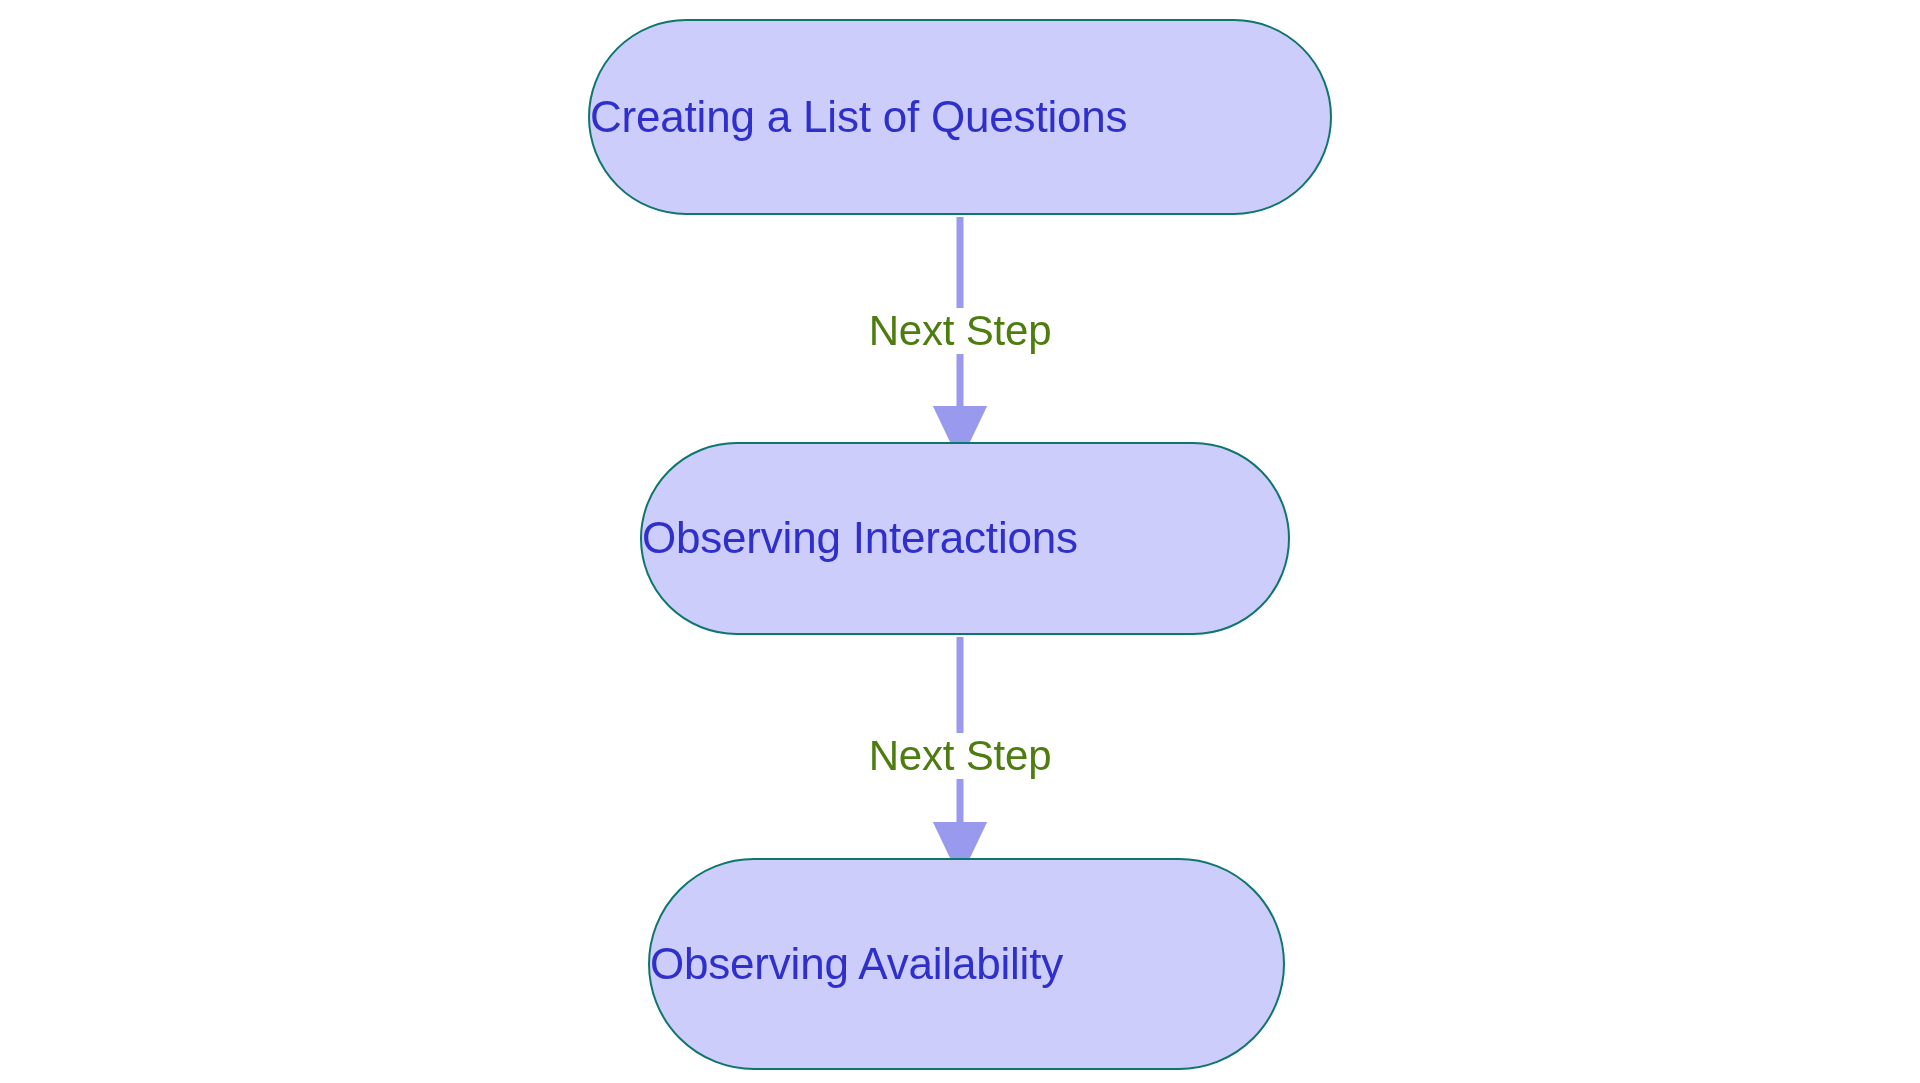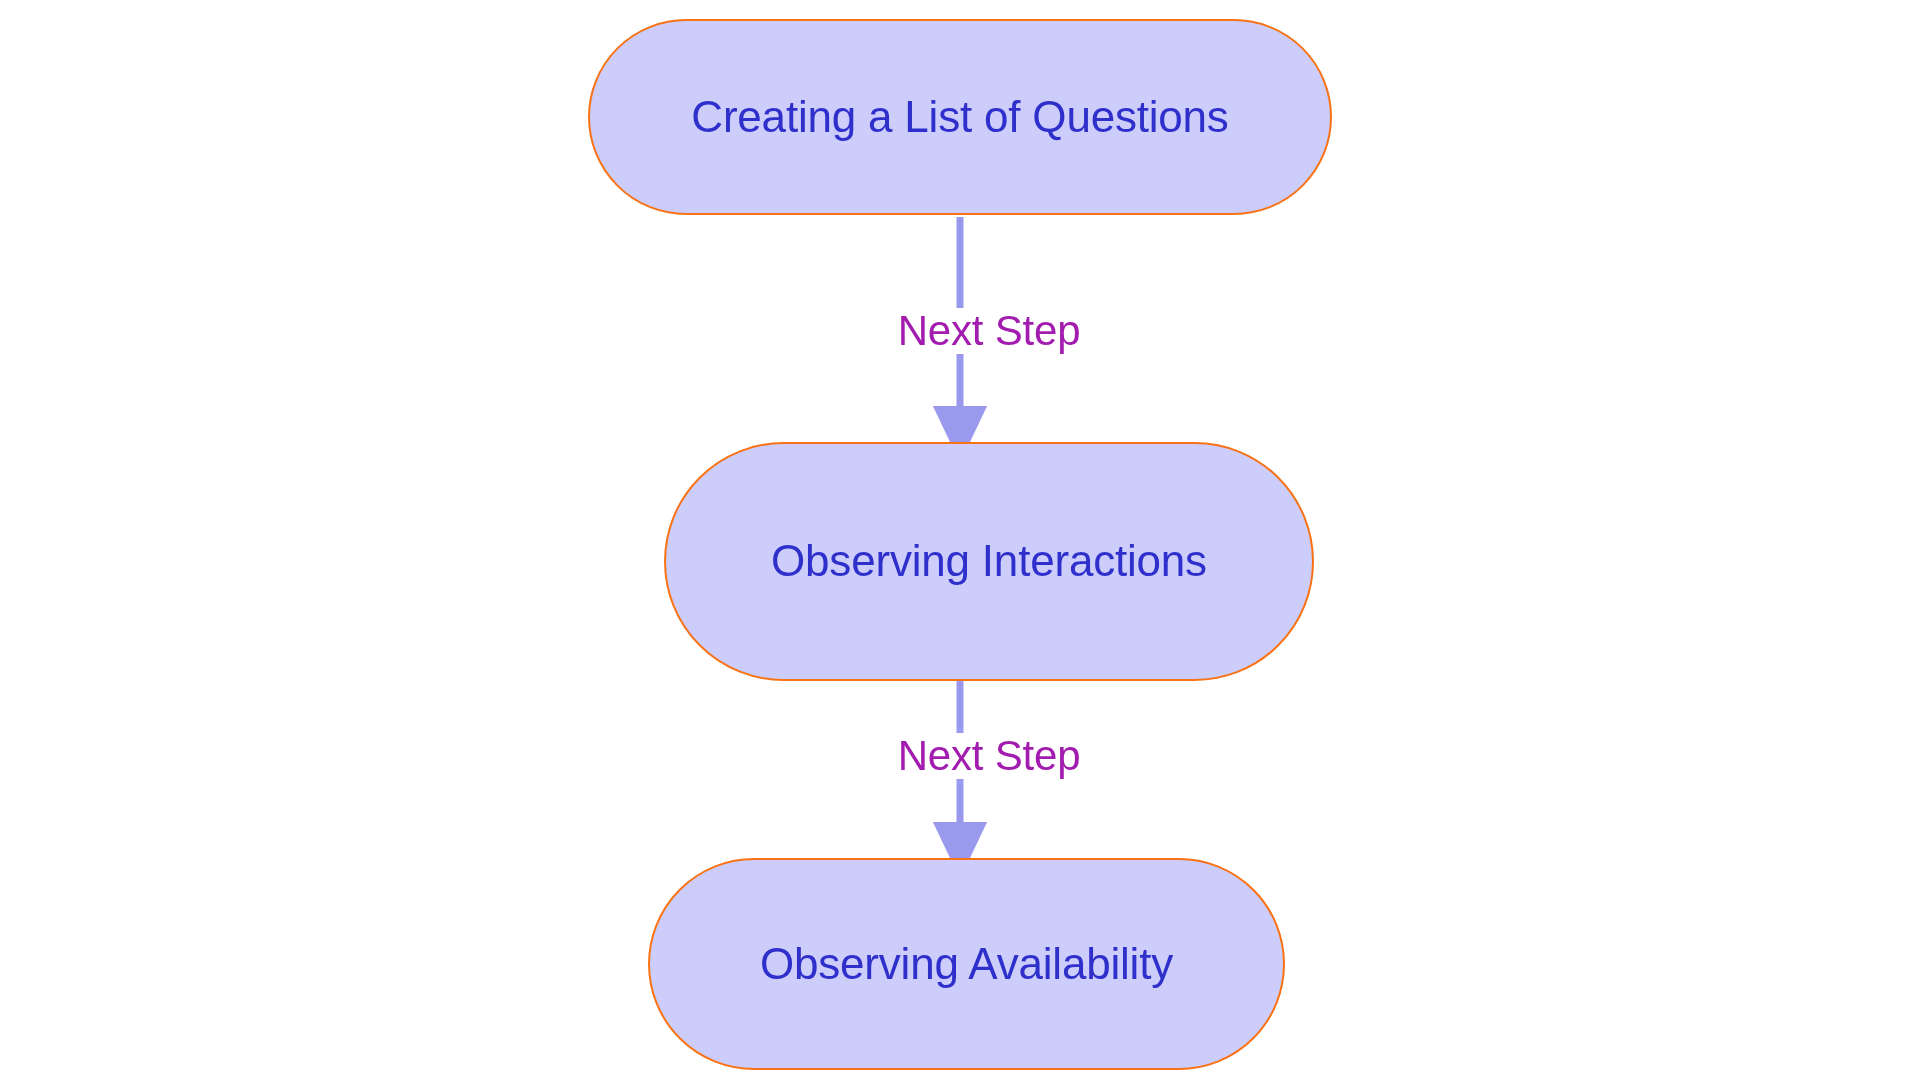--- a/index.html
+++ b/index.html
@@ -22,53 +22,52 @@
     position: absolute;
     top: 0;
     left: 0;
     width: 1920px;
     height: 1083px;
   }
   .node {
     position: absolute;
     box-sizing: border-box;
     background: #cccdfa;
-    border: 2px solid #f97316;
+    border: 2px solid #0f766e;
     border-radius: 999px;
     display: flex;
     align-items: center;
-    justify-content: center;
+    justify-content: flex-start;
     text-align: center;
   }
   .node-label {
     color: #2f2fcc;
     font-family: "Liberation Sans", sans-serif;
     font-size: 44px;
     font-weight: 400;
     letter-spacing: -0.2px;
     line-height: 1.1;
     white-space: nowrap;
   }
   .edge-label {
     position: absolute;
-    color: #a21caf;
+    color: #4d7c0f;
     font-family: "Liberation Sans", sans-serif;
     font-size: 42px;
     font-weight: 400;
     letter-spacing: -0.2px;
     line-height: 1;
     white-space: nowrap;
     background: #ffffff;
     padding: 2px 8px;
     transform: translate(-50%, -50%);
-    margin-left: 29px;
   }
   
   #node-0 { left: 588px;  top: 19px;   width: 744px; height: 196px; }
-  #node-1 { left: 664px;  top: 442px;  width: 650px; height: 239px; }
+  #node-1 { left: 640px;  top: 442px;  width: 650px; height: 193px; }
   #node-2 { left: 648px;  top: 858px;  width: 637px; height: 212px; }
   
   #edge-label-0 { left: 960px; top: 331px; }
   #edge-label-1 { left: 960px; top: 756px; }
 </style>
 </head>
 <body>
 
 <div id="canvas">
 

